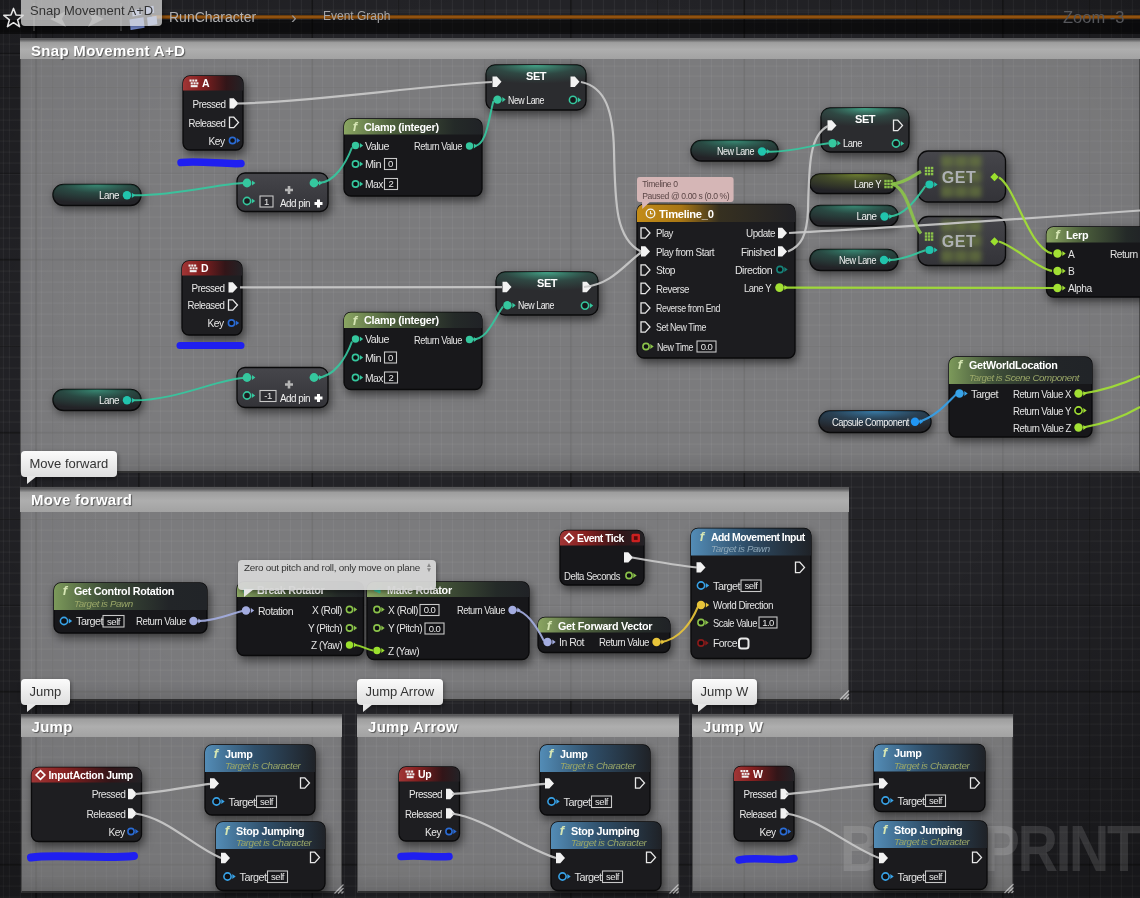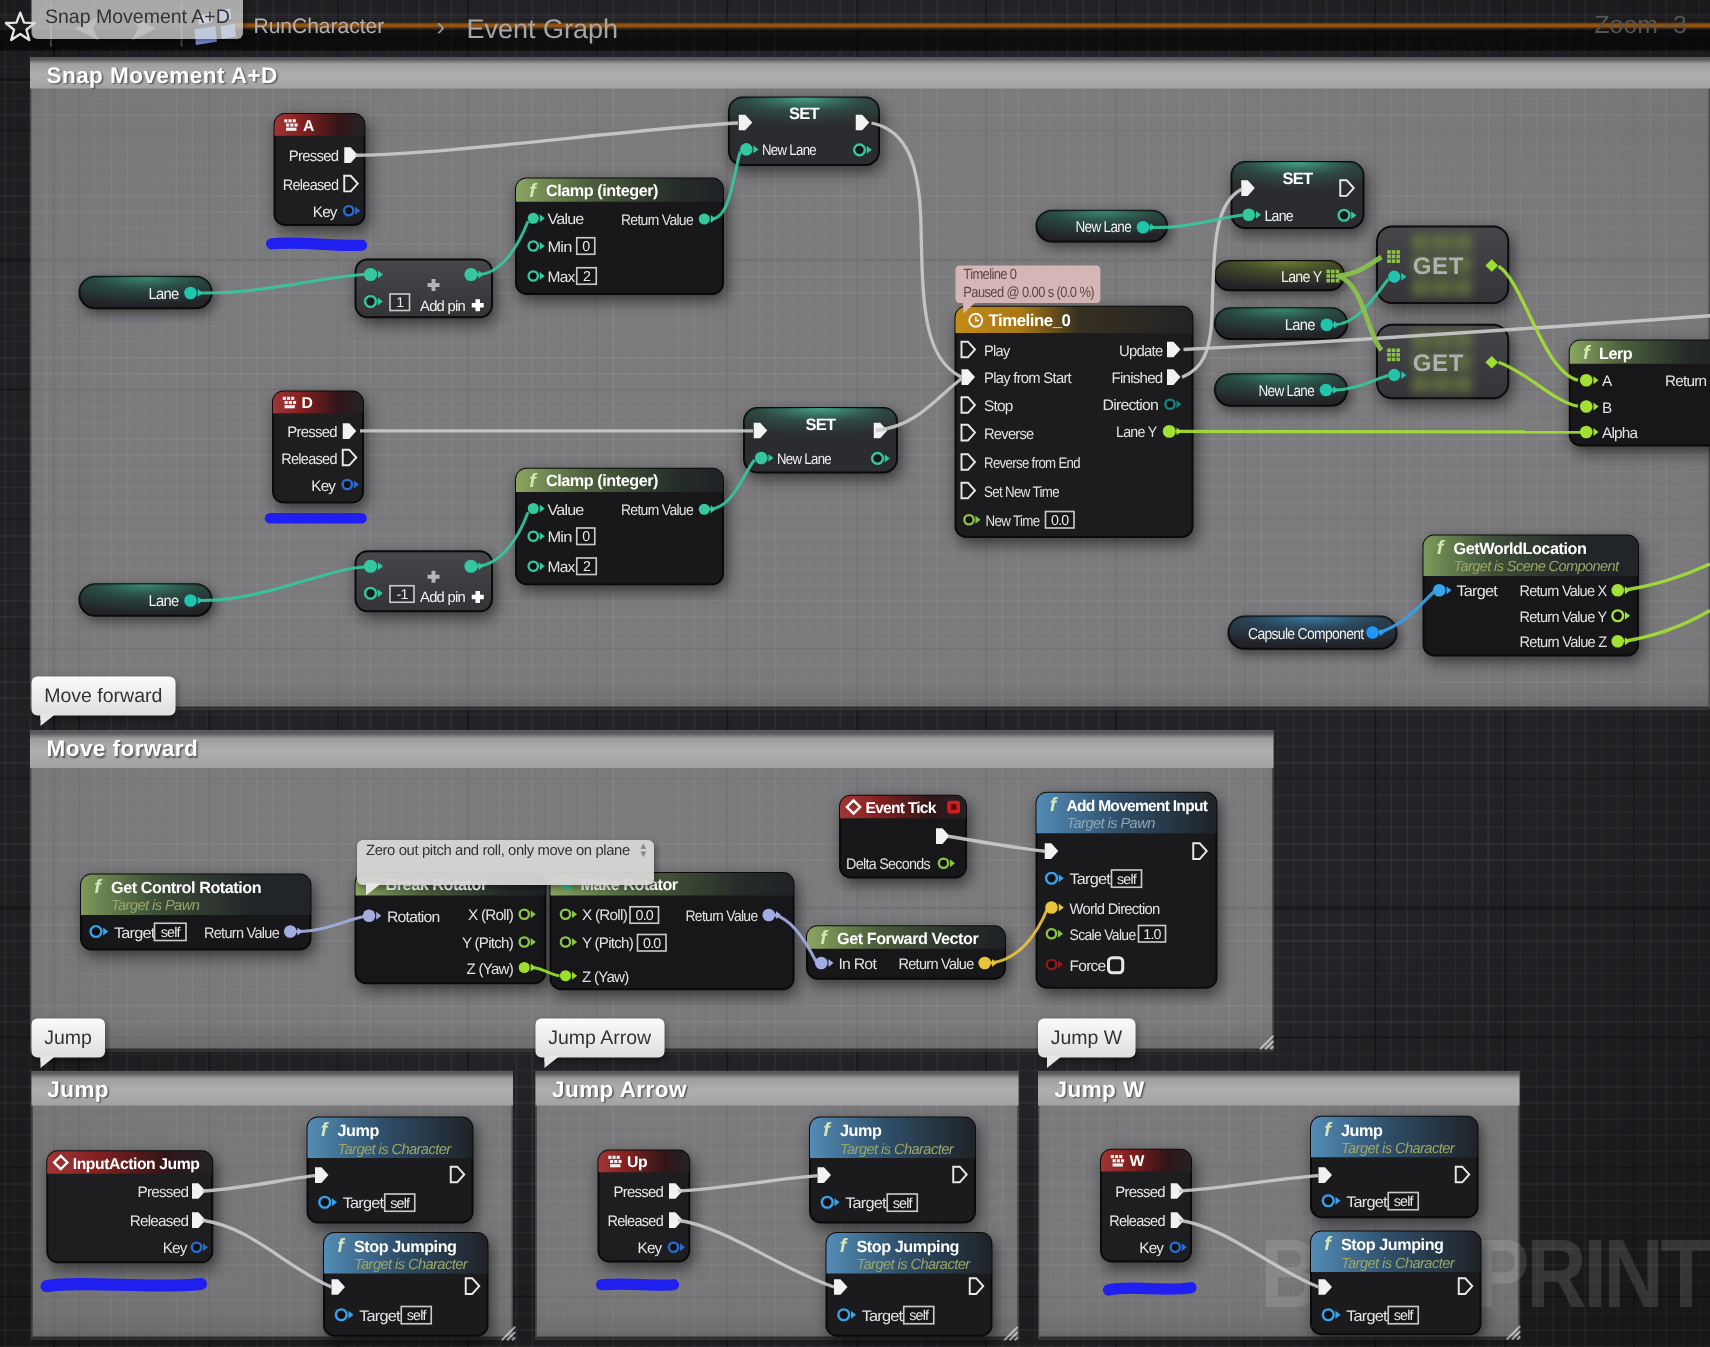--- a/index.html
+++ b/index.html
@@ -43,21 +43,21 @@
 <path d="M88,11 L104,19 L88,27 L92,19 Z" fill="#6f6f6f"></path>
 <g fill="#8ea6ea">
 <path d="M132,10.5 l9,-1.8 l0.6,6 l-9,1.8 z" fill="#abbcf4"></path>
 <path d="M144.5,7.5 l9,-1.8 l0.7,7 l-9,1.8 z" fill="#97acee"></path>
 <path d="M129.5,19.5 l14,-2.2 l1.1,10.5 l-14,2.2 z" fill="#8098e4"></path>
 <path d="M147,17.5 l9.5,-1.7 l0.9,8.5 l-9.5,1.7 z" fill="#90a6ea"></path>
 </g>
     </svg>
 <div class="abs" style="left:169px;top:9px;font-size:14px;color:#b1b1b3;">RunCharacter</div>
 <div class="abs" style="left:291px;top:8px;font-size:17px;color:#9a9a9c;">›</div>
-<div class="abs" style="left:311px;top:9px;font-size:18px;color:#a6a6a8;">Event Graph</div>
+<div class="abs" style="left:323px;top:9px;font-size:12px;color:#a6a6a8;">Event Graph</div>
 <div class="abs" style="left:1063px;top:8px;font-size:16.5px;font-weight:normal;color:#55565a;">Zoom -3</div>
 <svg class="abs" style="left:0;top:0;" width="1140" height="898" viewBox="0 0 1140 898">
 <defs>
 <linearGradient id="gradRed" x1="0" y1="0" x2="1" y2="0">
           <stop offset="0" stop-color="#a03636"></stop>
           <stop offset="0.3" stop-color="#862020"></stop>
           <stop offset="0.72" stop-color="#321518"></stop>
           <stop offset="1" stop-color="#232226"></stop>
         </linearGradient>
 <linearGradient id="gradGreen" x1="0" y1="0" x2="1" y2="0">

